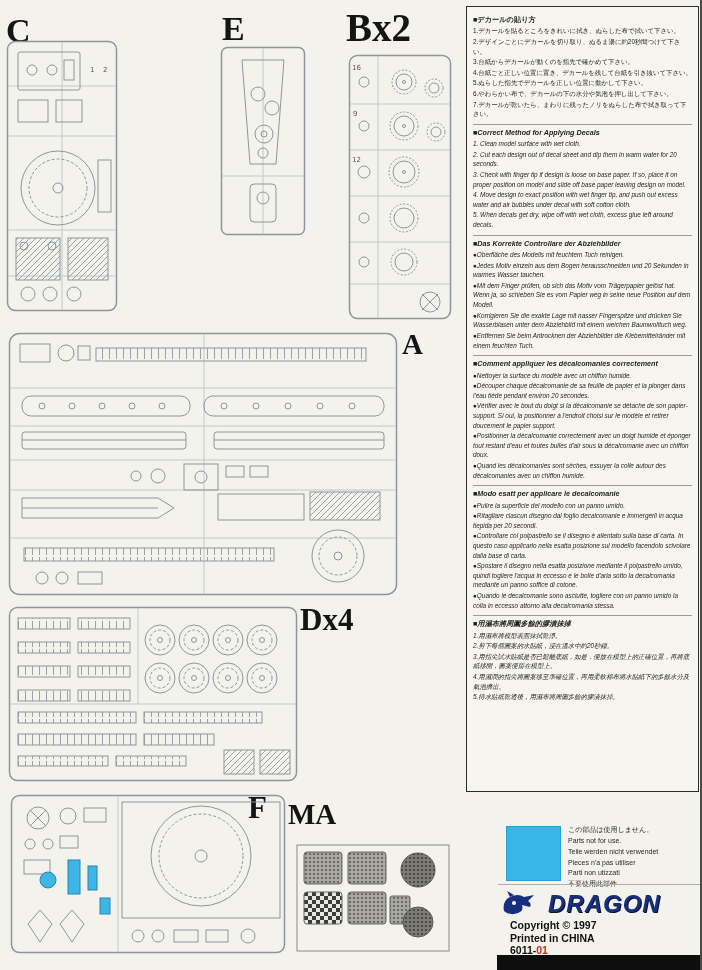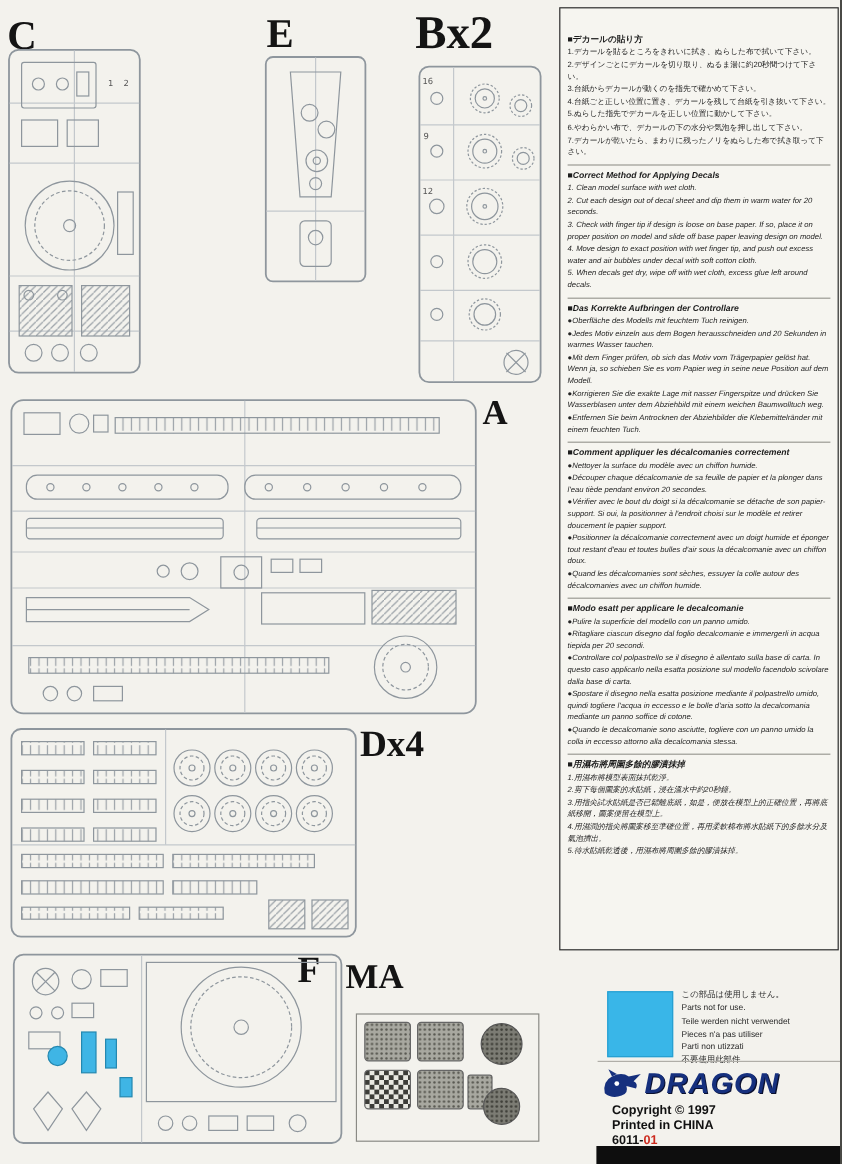--- a/index.html
+++ b/index.html
@@ -27,31 +27,31 @@
   .fr2{fill:none;stroke:#8a8a85;stroke-width:1;}
   .rn{stroke:#c3c8cc;stroke-width:1;}
   .pt{fill:none;stroke:#8e969d;stroke-width:1;}
   .pth{stroke:#8e969d;stroke-width:1;}
   .dash{stroke-dasharray:3 2;}
   .teeth{stroke-dasharray:2 1.6;}
   .cy{fill:#3fb5e5;stroke:#2488b0;stroke-width:1;}
   .num{font-family:"DejaVu Sans",sans-serif;font-size:7px;fill:#555;}
   
   .instructions{position:absolute;left:466px;top:6px;width:233px;height:786px;
-      border:1.3px solid #2c2c2c;background:#f6f5f0;padding:18px 6px;box-sizing:border-box;overflow:hidden;}
+      border:1.3px solid #2c2c2c;background:#f6f5f0;padding:5px 6px;box-sizing:border-box;overflow:hidden;}
   .sec{padding:3px 0 4px 0;}
   .sec:not(:first-child){border-top:1px solid #9b9b94;font-style:italic;}
   .hd{font-weight:bold;font-size:7.2px;margin-bottom:2px;line-height:1.3;}
   .it{font-size:6.4px;line-height:1.5;margin-bottom:1px;color:#242424;}
   
   .blue-square{position:absolute;left:506px;top:826px;width:55px;height:55px;background:#39b6e8;border:1px solid #27a0d2;box-sizing:border-box;}
   .notice-text{position:absolute;left:568px;top:825px;width:132px;font-size:7px;line-height:1.55;color:#2a2a2a;}
   
   .logo-rule{position:absolute;left:498px;top:884px;width:202px;height:1px;background:#b0aea8;}
-  .logo{position:absolute;left:500px;top:889px;display:flex;align-items:center;gap:1px;}
+  .logo{position:absolute;left:500px;top:889px;display:flex;align-items:center;gap:12px;}
   .logo-text{font-family:"Liberation Sans",sans-serif;font-weight:bold;font-style:italic;
       font-size:24px;letter-spacing:1px;color:#16307e;text-shadow:1px 1px 0 #0a1030;line-height:1;}
   .copyright{position:absolute;left:510px;top:919px;font-size:10.5px;font-weight:bold;line-height:1.2;color:#111;}
   .kit-red{color:#cc2a1e;margin-top:24px;}
   .bottom-bar{position:absolute;left:497px;top:955px;width:205px;height:15px;background:#0e0e0e;}
   .right-edge{position:absolute;right:0;top:0;width:2px;height:970px;background:#4a4a46;}
 </style>
 </head>
 <body>
 
@@ -334,21 +334,21 @@
     <div class="sec en">
       <div class="hd">■Correct Method for Applying Decals</div>
       <div class="it">1. Clean model surface with wet cloth.</div>
       <div class="it">2. Cut each design out of decal sheet and dip them in warm water for 20 seconds.</div>
       <div class="it">3. Check with finger tip if design is loose on base paper. If so, place it on proper position on model and slide off base paper leaving design on model.</div>
       <div class="it">4. Move design to exact position with wet finger tip, and push out excess water and air bubbles under decal with soft cotton cloth.</div>
       <div class="it">5. When decals get dry, wipe off with wet cloth, excess glue left around decals.</div>
     </div>
 
     <div class="sec de">
-      <div class="hd">■Das Korrekte Aufbringen der Controllare</div>
+      <div class="hd">■Das Korrekte Controllare der Abziehbilder</div>
       <div class="it">●Oberfläche des Modells mit feuchtem Tuch reinigen.</div>
       <div class="it">●Jedes Motiv einzeln aus dem Bogen herausschneiden und 20 Sekunden in warmes Wasser tauchen.</div>
       <div class="it">●Mit dem Finger prüfen, ob sich das Motiv vom Trägerpapier gelöst hat. Wenn ja, so schieben Sie es vom Papier weg in seine neue Position auf dem Modell.</div>
       <div class="it">●Korrigieren Sie die exakte Lage mit nasser Fingerspitze und drücken Sie Wasserblasen unter dem Abziehbild mit einem weichen Baumwolltuch weg.</div>
       <div class="it">●Entfernen Sie beim Antrocknen der Abziehbilder die Klebemittelränder mit einem feuchten Tuch.</div>
     </div>
 
     <div class="sec fr-s">
       <div class="hd">■Comment appliquer les décalcomanies correctement</div>
       <div class="it">●Nettoyer la surface du modèle avec un chiffon humide.</div>

